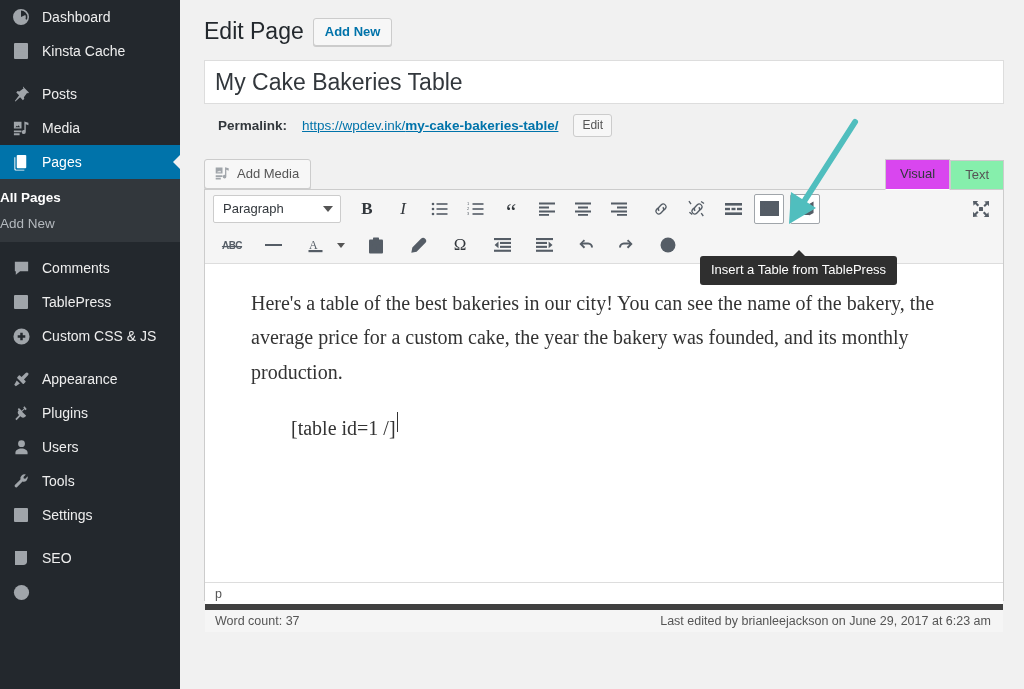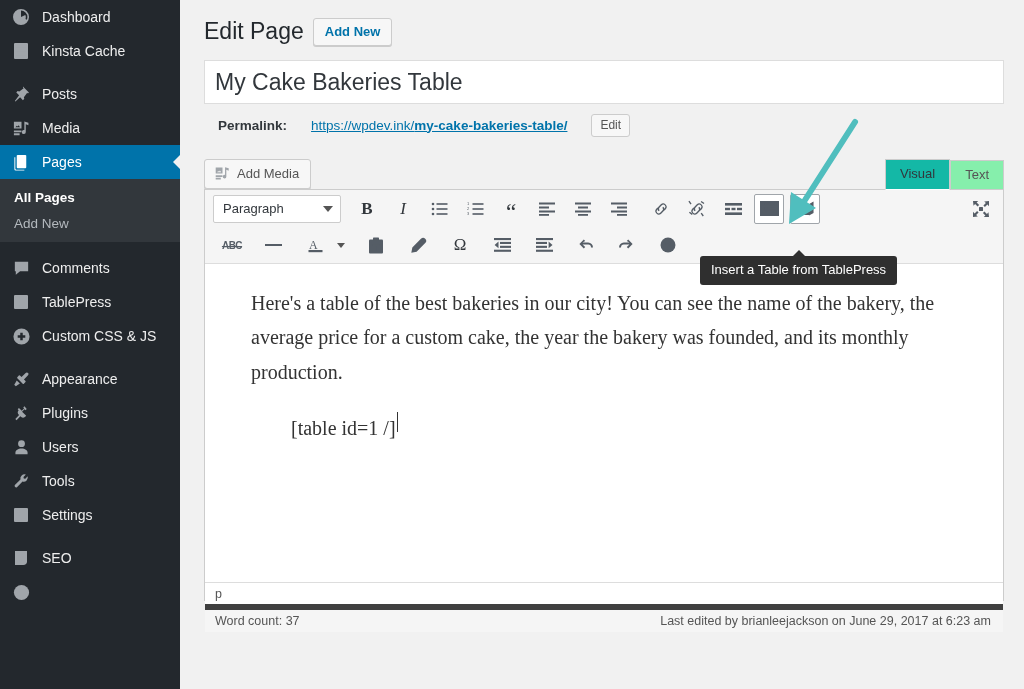--- a/index.html
+++ b/index.html
@@ -40,21 +40,20 @@
     margin-top: -8px;
     border-style: solid;
     border-width: 8px 8px 8px 0;
     border-color: transparent #f1f1f1 transparent transparent;
   }
   .menu-sep { height: 9px; }
   .submenu { background: #32373c; padding: 5px 0 6px 0; }
   .submenu-item {
     height: 26px;
     display: flex; align-items: center;
-    padding-left: 14px;
     font-size: 13.5px;
     color: #b4b9be;
     cursor: pointer;
   }
   .submenu-item.current { color: #fff; font-weight: bold; }
 
   .mi-icon {
     width: 20px; height: 20px;
     display: inline-flex; align-items: center; justify-content: center;
     flex: 0 0 20px;
@@ -112,21 +111,21 @@
     font-weight: 400;
     color: #32373c;
     background: #fff;
     border: 1px solid #ddd;
     outline: none;
     box-shadow: 0 0 0 transparent;
   }
 
   .permalink-row {
     display: flex; align-items: center;
-    gap: 24px;
+    gap: 15px;
     margin: 9px 0 0 14px;
     font-size: 13.5px;
     color: #444;
     height: 24px;
   }
   .permalink-label { color: #32373c; font-weight: bold; }
   .permalink-link { color: #0073aa; text-decoration: underline; cursor: pointer; }
   .permalink-link .slug { font-weight: bold; }
   .edit-slug-btn {
     font-size: 12px;
@@ -167,21 +166,21 @@
     border: 1px solid #ccc;
     border-bottom: none;
     background: #ededed;
     color: #555;
     cursor: pointer;
     line-height: 16px;
     position: relative;
     top: 1px;
   }
   .editor-tab.active {
-    background: #14b8a6;
+    background: #d946ef;
     border-bottom: 1px solid #fff;
     color: #32373c;
     z-index: 3;
   }
   .editor-tab.inactive { background: #86efac; }
 
   
   #editor-wrap {
     position: relative;
     border: 1px solid #ccc;

